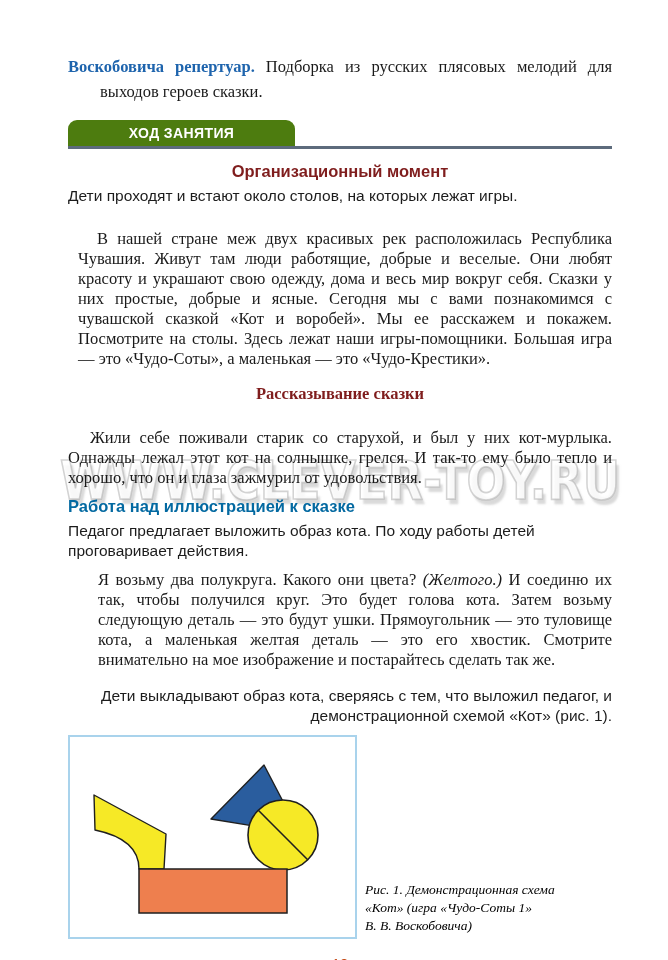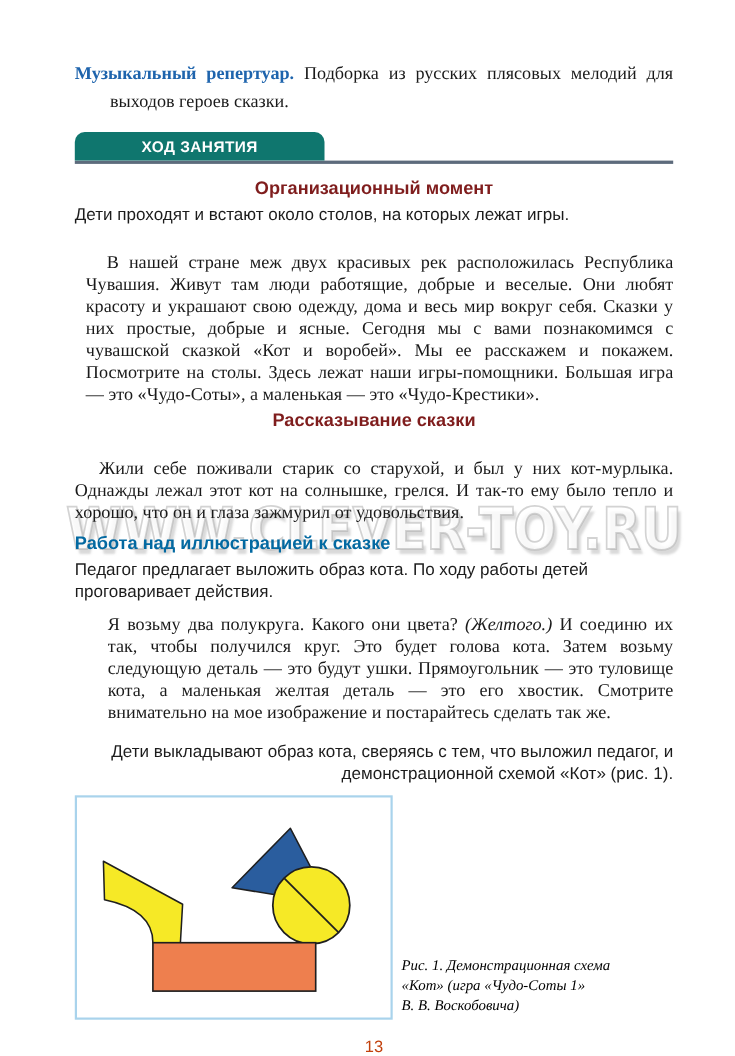--- a/index.html
+++ b/index.html
@@ -8,21 +8,21 @@
 
   .content { position:relative; z-index:2; padding:54px 56px 0 68px; }
 
   
   .intro { font-size:16.5px; line-height:25px; text-align:justify;
            padding-left:32px; text-indent:-32px; }
   .intro-label { font-weight:bold; color:#1e64ad; }
 
   
   .tab-row { margin-top:16px; border-bottom:3px solid #5d6b7c; display:flex; }
-  .tab { width:227px; height:26px; background:#0f766e;
+  .tab { width:227px; height:26px; background:#4d7c0f;
          border-radius:9px 9px 0 0;
          color:#ffffff; font-family:"Liberation Sans", sans-serif;
          font-weight:bold; font-size:14px; letter-spacing:.4px;
          display:flex; align-items:center; justify-content:center; }
 
   h2.blue-head { margin-top:12px; font-family:"Liberation Sans", sans-serif;
                  font-size:16.5px; line-height:20px; font-weight:bold; color:#7f1d1d;text-align:center; }
   h3.black-head { margin-top:8px; font-family:Liberation Sans, sans-serif;
                   font-size:16.5px; line-height:20px; font-weight:bold; color:#0369a1; }
 
@@ -31,21 +31,21 @@
 
   .bq1 { margin-top:23px; margin-left:10px; font-size:16.5px; line-height:20px;
          text-align:justify; text-indent:19px; }
   .bq2 { margin-top:9px; margin-left:30px; font-size:16.5px; line-height:20px;
          text-align:justify; }
   .bq2 .it { font-style:italic; }
 
   .story { margin-top:24px; font-size:16.5px; line-height:20px;
            text-align:justify; text-indent:22px; }
 
-  h2.blue-head.story-head { margin-top:3px; }
+  h2.blue-head.story-head { margin-top:15px;font-family:Liberation Serif, serif; }
   .dir2 { margin-top:5px; }
   .dir3 { margin-top:16px;text-align:right; }
 
   
   .figure-row { margin-top:9px; display:flex; align-items:flex-end; }
   .figure-box { width:289px; height:204px; border:2px solid #a9d3ec;
                 background:#ffffff; flex:0 0 auto; }
   .figure-box svg { display:block; width:100%; height:100%; }
   .figure-caption { margin-left:8px; margin-bottom:4px; width:230px;
                     font-style:italic; font-size:13.5px; line-height:18px; color:#000000; }
@@ -64,21 +64,21 @@
                text-shadow:3px 4px 2px rgba(160,160,160,0.40);
                pointer-events:none; }
 </style>
 </head>
 <body>
 
 <div class="watermark">WWW.CLEVER-TOY.RU</div>
 
 <div class="content">
 
-  <p class="intro"><span class="intro-label">Музыкальный репертуар.</span><span> Подборка из русских плясовых мелодий для выходов героев сказки.</span></p>
+  <p class="intro"><span class="intro-label">Воскобовича репертуар.</span><span> Подборка из русских плясовых мелодий для выходов героев сказки.</span></p>
 
   <div class="tab-row">
     <div class="tab">ХОД ЗАНЯТИЯ</div>
   </div>
 
   <h2 class="blue-head">Организационный момент</h2>
 
   <p class="direction">Дети проходят и встают около столов, на которых лежат игры.</p>
 
   <p class="bq1">В нашей стране меж двух красивых рек расположилась Республика Чувашия. Живут там люди работящие, добрые и веселые. Они любят красоту и украшают свою одежду, дома и весь мир вокруг себя. Сказки у них простые, добрые и ясные. Сегодня мы с вами познакомимся с чувашской сказкой «Кот и воробей». Мы ее расскажем и покажем. Посмотрите на столы. Здесь лежат наши игры-помощники. Большая игра — это «Чудо-Соты», а маленькая — это «Чудо-Крестики».</p>

